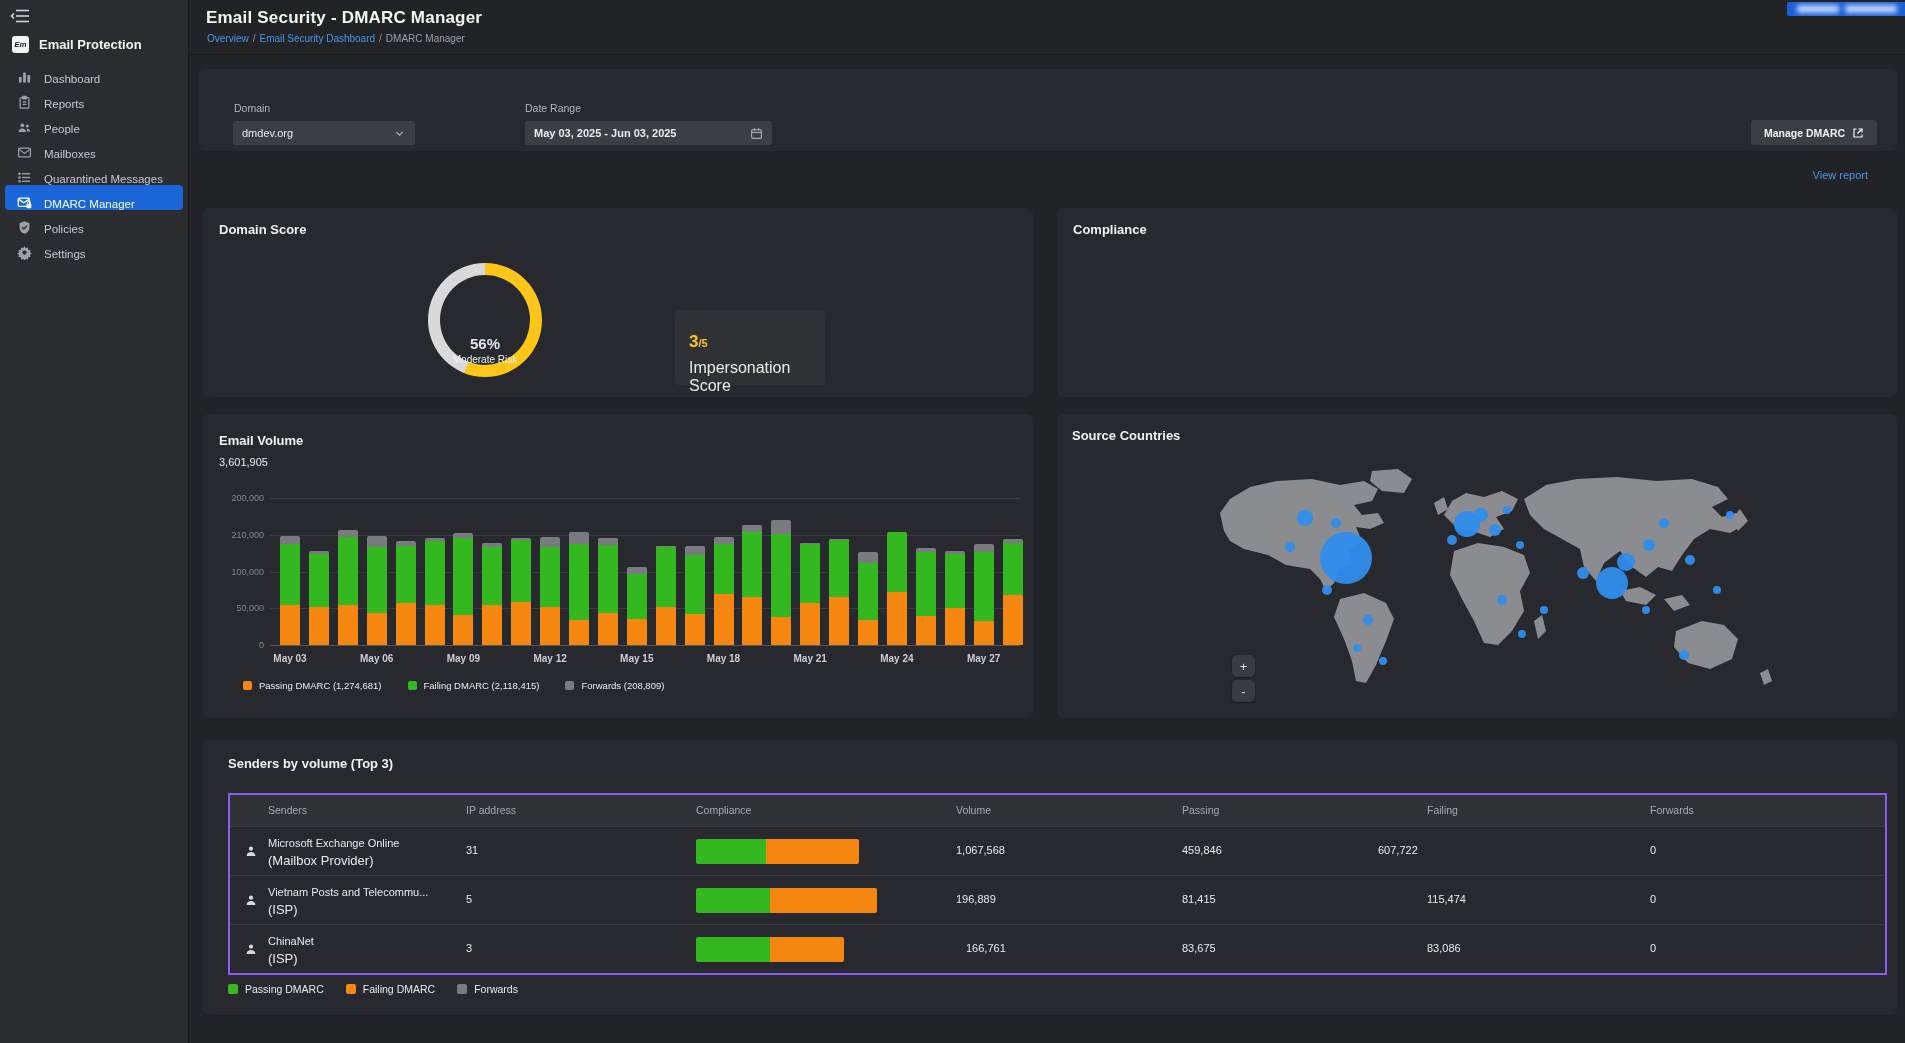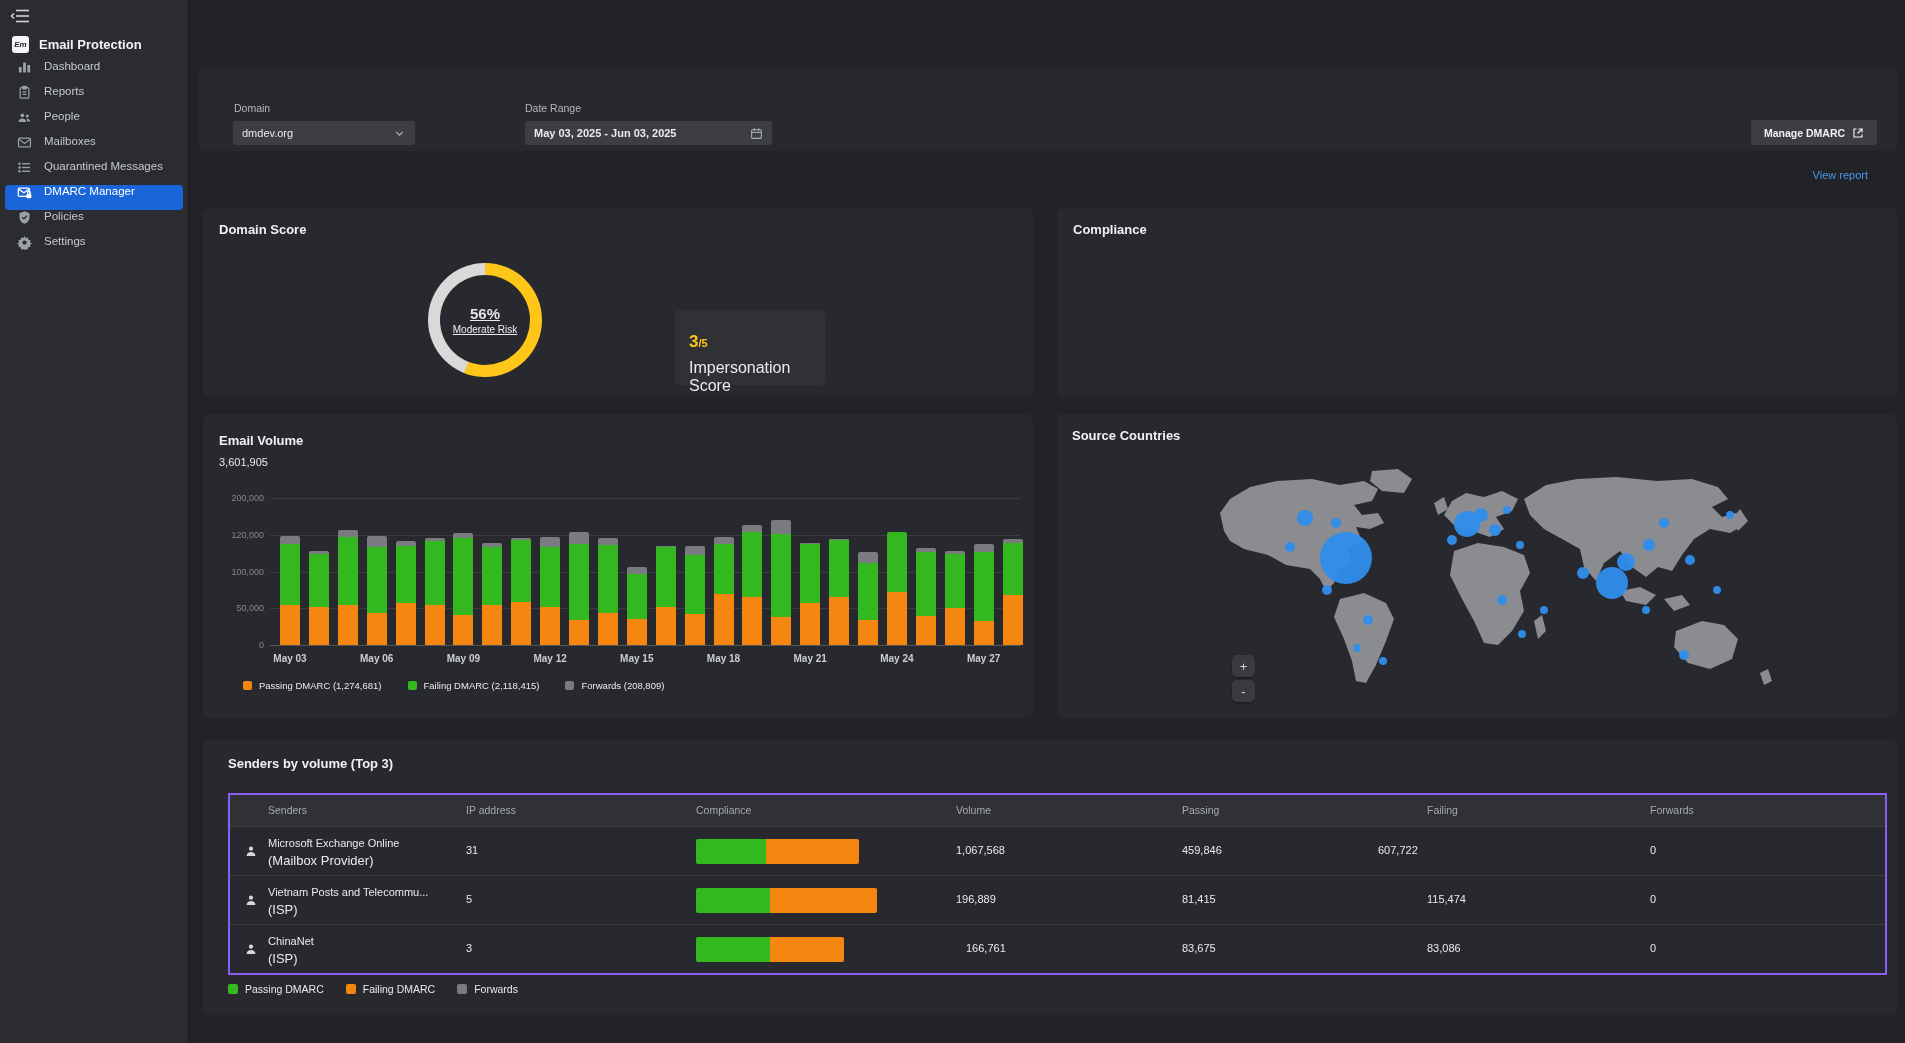--- a/index.html
+++ b/index.html
@@ -7,21 +7,21 @@
   body { font-family:"Liberation Sans", sans-serif; color:#e8eaed; }
   .app { position:relative; width:1905px; height:1043px; background:#222327; overflow:hidden; }
 
   
   .sidebar { position:absolute; left:0; top:0; width:189px; height:1043px; background:#2a2c30; border-right:1px solid #1a1b1e; }
   .collapse-btn { position:absolute; left:10px; top:8px; width:20px; height:16px; cursor:pointer; color:#cfd2d6; }
   .brand { position:absolute; left:12px; top:36px; display:flex; align-items:center; gap:10px; }
   .brand-logo { width:17px; height:17px; background:#f4f5f6; border-radius:3px; color:#26272b; font-size:8px; font-weight:bold; font-style:italic; display:flex; align-items:center; justify-content:center; }
   .brand-title { font-size:13px; font-weight:bold; color:#f2f3f5; }
   .nav { position:absolute; left:0; top:60px; width:100%; }
-  .nav-item { position:relative; height:25px; display:flex; align-items:flex-start; gap:12px; padding-left:12px; margin:0 5px; border-radius:4px; color:#c6c9cd; font-size:11.5px; cursor:pointer; }
+  .nav-item { position:relative; height:25px; display:flex; align-items:flex-end; gap:12px; padding-left:12px; margin:0 5px; border-radius:4px; color:#c6c9cd; font-size:11.5px; cursor:pointer; }
   .nav-item .ic { width:15px; height:15px; color:#9aa0a6; display:flex; align-items:center; }
   .nav-item.sel { background:#1a66d9; color:#ffffff; }
   .nav-item.sel .ic { color:#ffffff; }
 
   
   .main-header { position:absolute; left:189px; top:0; width:1716px; height:55px; border-bottom:1px solid #191a1d; }
   .page-title { position:absolute; left:17px; top:8px; font-size:17px; font-weight:bold; color:#f4f5f7; letter-spacing:.2px; }
   .breadcrumb { position:absolute; left:18px; top:33px; font-size:10px; color:#8b8e93; }
   .breadcrumb a { color:#4a96e8; text-decoration:none; cursor:pointer; }
   .breadcrumb .sep { color:#8b8e93; margin:0 4px; }
@@ -38,21 +38,21 @@
   .filter-card { left:10px; top:14px; width:1698px; height:82px; }
   .f-label { position:absolute; top:33px; font-size:10.5px; color:#b4b7bb; }
   .f-control { position:absolute; top:52px; height:24px; background:#3c3e44; border-radius:3px; display:flex; align-items:center; padding:0 9px; font-size:11px; color:#e8eaed; cursor:pointer; }
   .f-control .grow { flex:1; }
   .f-control .cicon { color:#aab0b6; width:13px; height:13px; }
   .manage-btn { position:absolute; right:20px; top:51px; width:126px; height:25px; background:#3c3e44; border-radius:3px; display:flex; align-items:center; justify-content:center; gap:7px; font-size:10.5px; font-weight:bold; color:#f0f1f3; cursor:pointer; }
   .view-report { position:absolute; top:114px; right:37px; font-size:11px; color:#4a96e8; text-decoration:none; cursor:pointer; }
 
   
   .donut { position:absolute; border-radius:50%; }
-  .donut .hole { position:absolute; background:#28292e; border-radius:50%; display:flex; flex-direction:column; align-items:center; justify-content:center;text-decoration:underline; }
+  .donut .hole { position:absolute; background:#28292e; border-radius:50%; display:flex; flex-direction:column; align-items:center; justify-content:flex-end; }
   .ds-pct { font-size:15px; font-weight:bold; color:#e1e3e6; }
   .ds-risk { font-size:10px; color:#eef0f2; margin-top:2px; }
   .cm-pct { font-size:13px; font-weight:bold; color:#97999e; }
 
   .imp-box { position:absolute; left:472px; top:102px; width:150px; height:75px; background:#2f3135; border-radius:4px; }
   .imp-score { position:absolute; left:14px; top:22px; color:#ffc61a; }
   .imp-val { font-size:17px; font-weight:bold; }
   .imp-max { font-size:11px; font-weight:bold; }
   .imp-label { position:absolute; left:14px; top:49px; font-size:16px; color:#e8eaed; }
 
@@ -192,20 +192,28 @@
             <svg width="15" height="15" viewBox="0 0 24 24" fill="currentColor">
               <path d="M12,1.5 l1.8,3.2 3.6-0.7 0.6,3.6 3.6,0.6 -0.7,3.6 3.2,1.8 -3.2,1.8 0.7,3.6 -3.6,0.6 -0.6,3.6 -3.6-0.7 -1.8,3.2 -1.8-3.2 -3.6,0.7 -0.6-3.6 -3.6-0.6 0.7-3.6 -3.2-1.8 3.2-1.8 -0.7-3.6 3.6-0.6 0.6-3.6 3.6,0.7 Z"></path>
               <circle cx="12" cy="12" r="3.4" fill="#2a2c30"></circle>
             </svg>
           </span>
           <span>Settings</span>
         </div>
       </nav>
   </aside>
 
+  <header class="main-header">
+    <h1 class="page-title">Email Security - DMARC Manager</h1>
+    <div class="breadcrumb" id="breadcrumb"><a>Overview</a><span class="sep">/</span><a>Email Security Dashboard</a><span class="sep">/</span><span class="cur">DMARC Manager</span></div>
+    <div class="account-badge">
+      <span class="blur-blob" style="left:10px;width:42px;"></span>
+      <span class="blur-blob" style="left:58px;width:52px;"></span>
+    </div>
+  </header>
 
   <div class="content">
 
     <section class="card filter-card">
       <span class="f-label" style="left:35px;">Domain</span>
       <div class="f-control" style="left:34px; width:182px;">
         <span class="grow">dmdev.org</span>
         <span class="cicon">
           <svg width="13" height="13" viewBox="0 0 24 24" fill="none" stroke="currentColor" stroke-width="2.4">
               <polyline points="6,9 12,15 18,9"></polyline>
@@ -258,21 +266,21 @@
       <h2 class="card-title">Compliance</h2>
     </section>
 
     <section class="card" style="left:14px; top:359px; width:830px; height:304px;">
       <h2 class="card-title" style="top:19px;">Email Volume</h2>
       <div class="ev-total">3,601,905</div>
       <div id="ev-chart">
           <div class="gline" style="left: 67px; width: 750px; top: 84px; position: absolute;"></div>
           <div class="ylab" style="left: 3px; top: 79px;">200,000</div>
           <div class="gline" style="left: 67px; width: 750px; top: 120.75px; position: absolute;"></div>
-          <div class="ylab" style="left: 3px; top: 115.75px;">120,000</div>
+          <div class="ylab" style="left: 3px; top: 115.75px;">210,000</div>
           <div class="gline" style="left: 67px; width: 750px; top: 157.5px; position: absolute;"></div>
           <div class="ylab" style="left: 3px; top: 152.5px;">100,000</div>
           <div class="gline" style="left: 67px; width: 750px; top: 194.25px; position: absolute;"></div>
           <div class="ylab" style="left: 3px; top: 189.25px;">50,000</div>
           <div class="gline zero" style="left: 67px; width: 750px; top: 231px; position: absolute;"></div>
           <div class="ylab" style="left: 3px; top: 226px;">0</div>
           <div class="bar" style="position: absolute; left: 77px; bottom: 73px; width: 20px;">
             <div class="seg" style="height: 39.69px; background: rgb(245, 134, 15);"></div>
             <div class="seg" style="height: 61.74px; background: rgb(51, 184, 31);"></div>
             <div class="seg cap" style="height: 7.35px; background: rgb(121, 123, 127);"></div>

